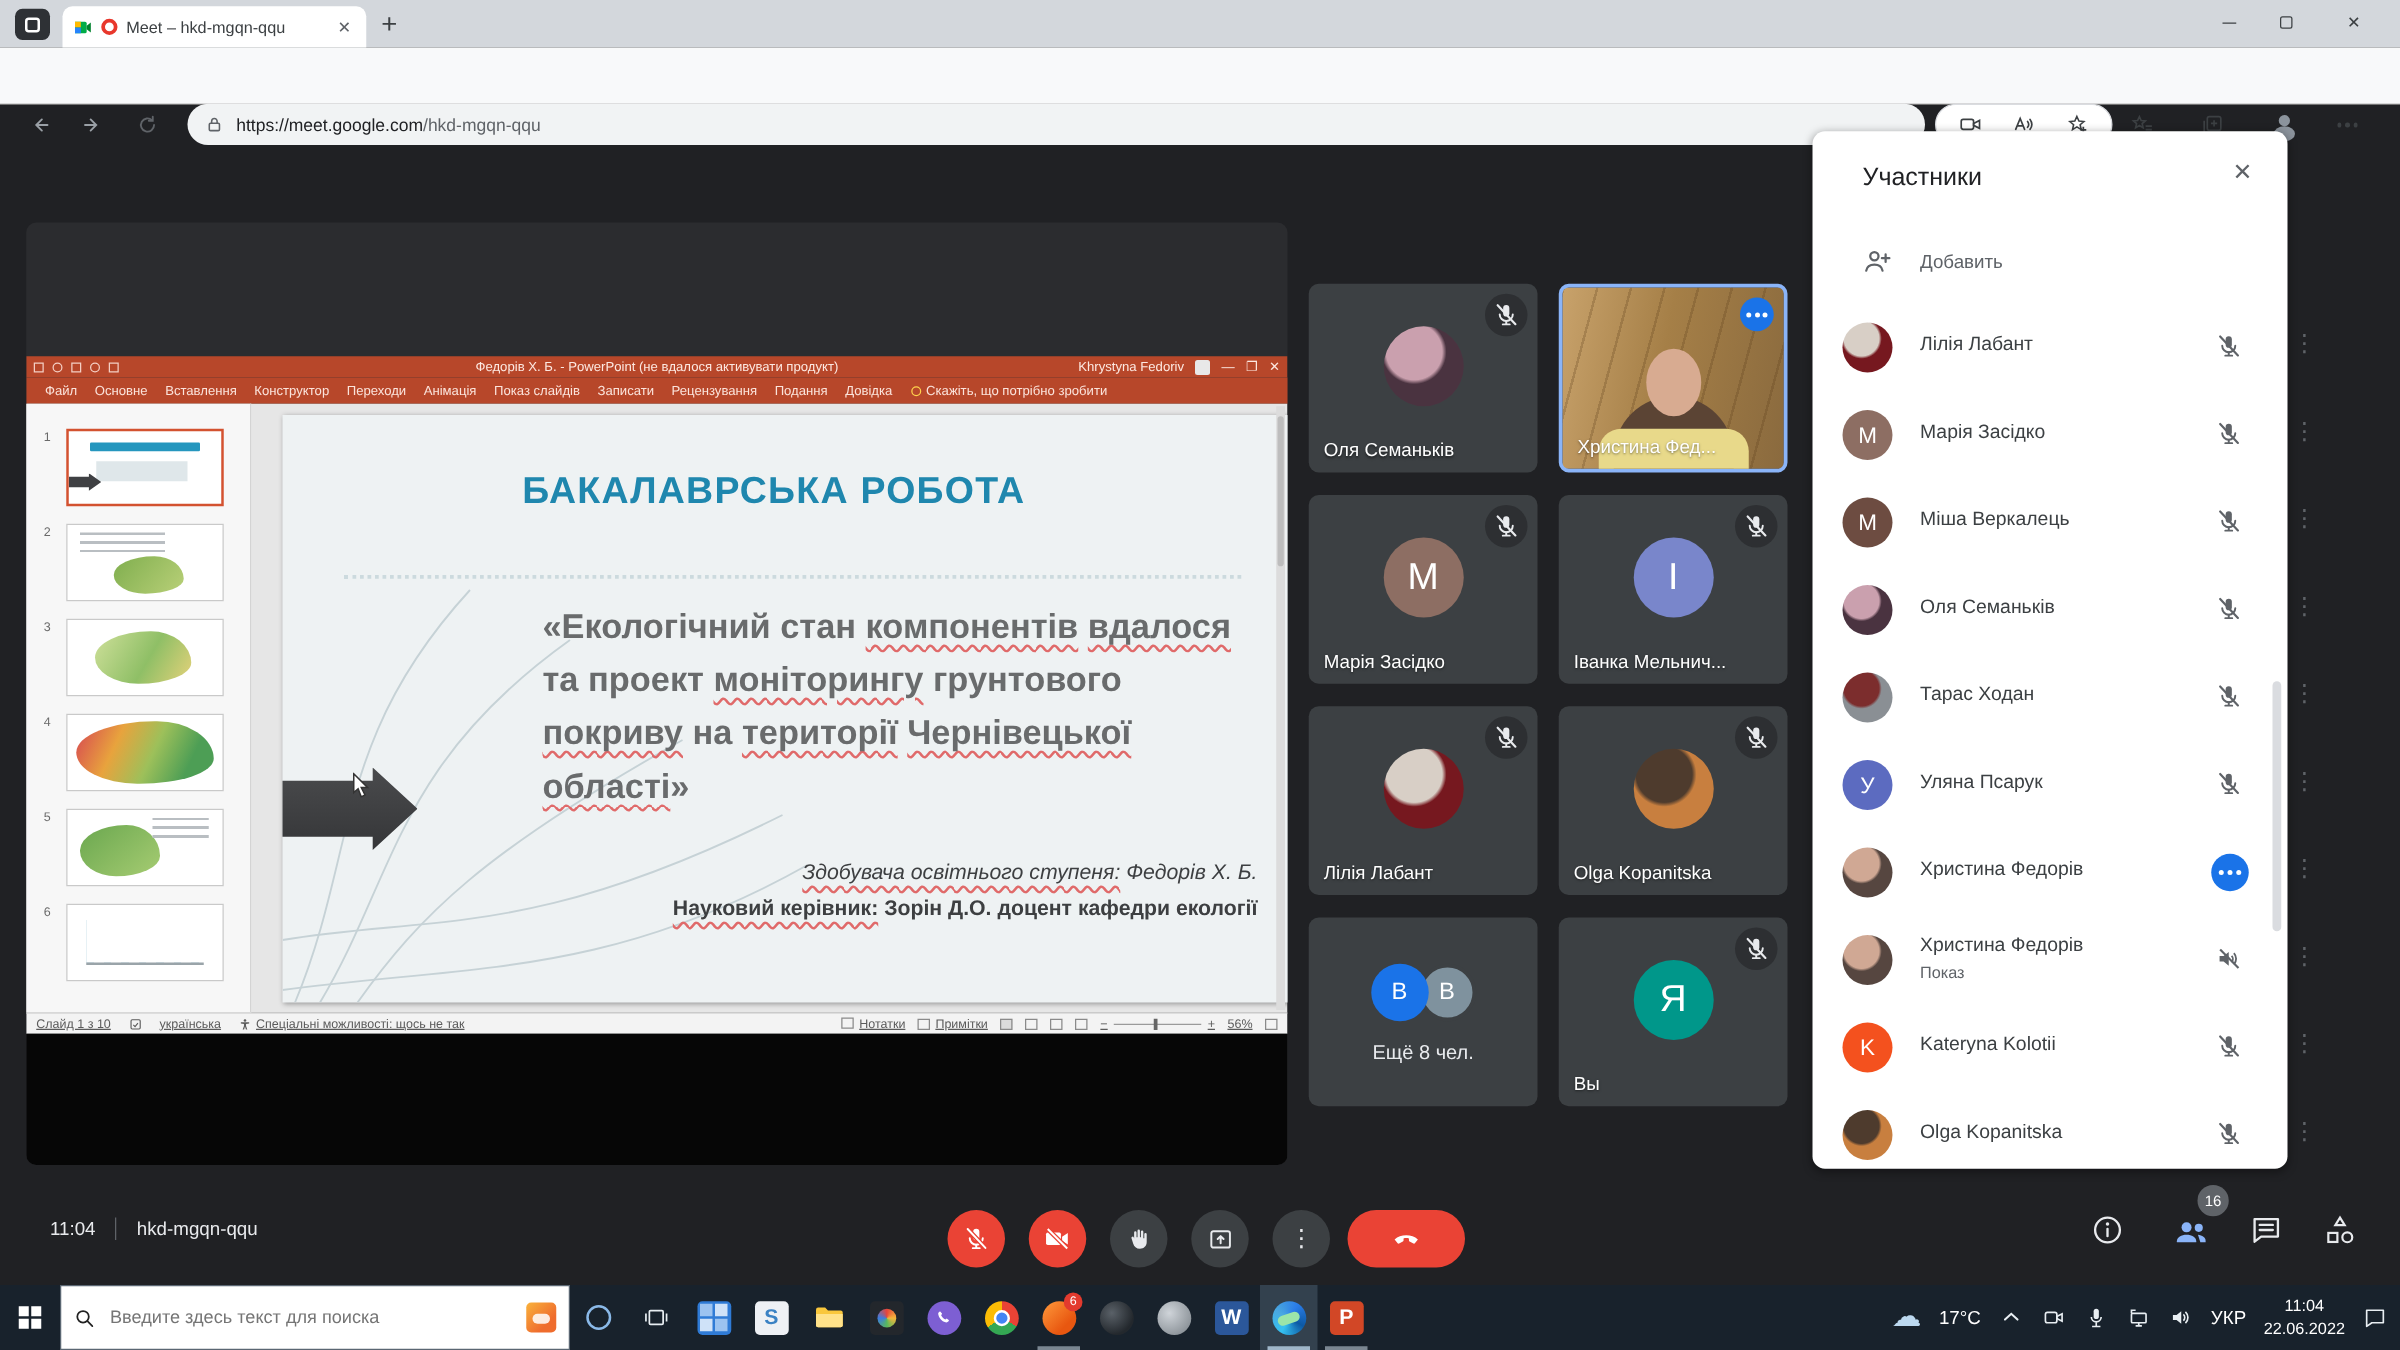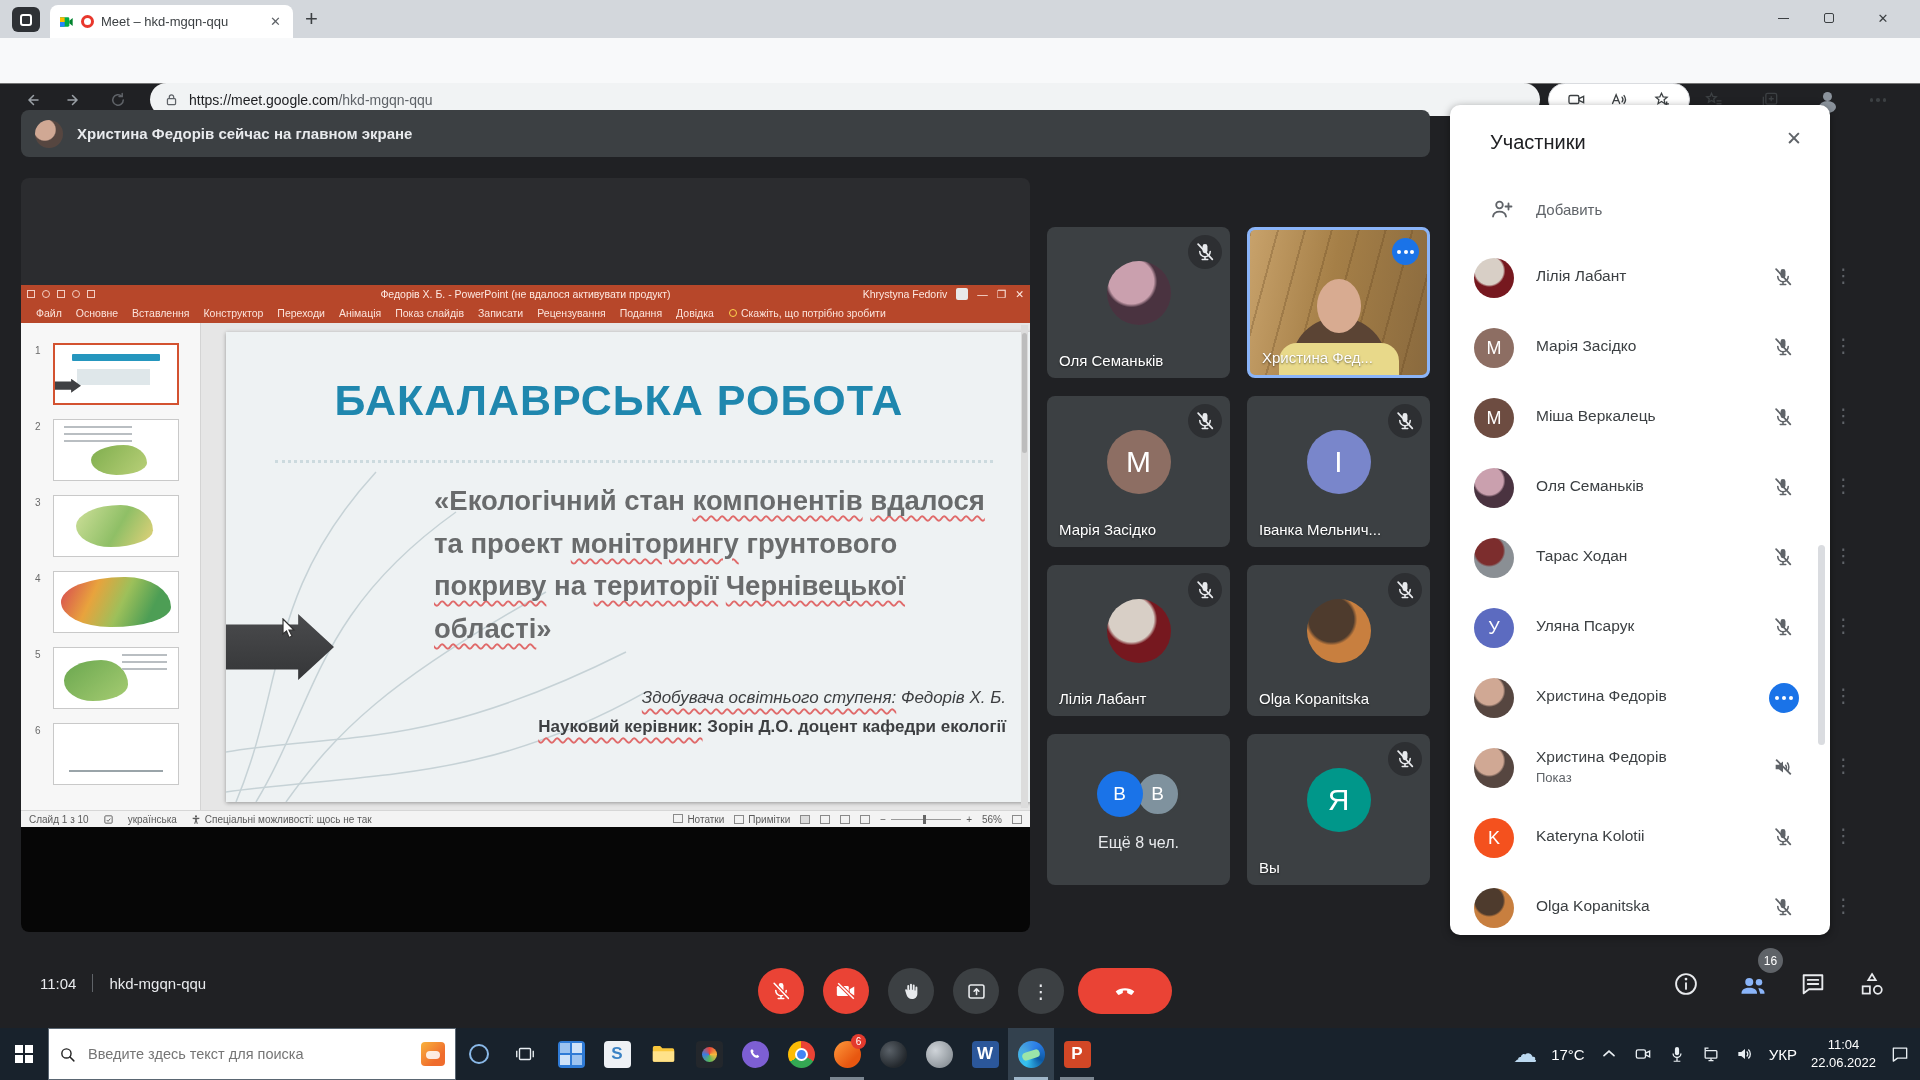--- a/index.html
+++ b/index.html
@@ -68,29 +68,29 @@
   .mini-lines.right{left:55%;width:36%;}
   .blob{position:absolute;border-radius:58% 42% 55% 45%/50% 60% 40% 50%;}
   .blob.green{left:30%;top:42%;width:45%;height:50%;background:linear-gradient(130deg,#7fae4e,#b9d078);}
   .blob.sketch{left:18%;top:15%;width:62%;height:70%;background:linear-gradient(120deg,#cfe09a,#8fbf66 55%,#e5d27a);}
   .blob.colorful{left:6%;top:8%;width:88%;height:84%;background:linear-gradient(115deg,#d9534f 5%,#e8a33d 30%,#9dc05a 55%,#4d9e55 80%);}
   .blob.big{left:8%;top:20%;width:52%;height:68%;background:linear-gradient(140deg,#6aa74f,#a6cc72);}
   .mini-chart{position:absolute;left:12%;top:20%;width:76%;height:60%;background:linear-gradient(#fff,#fff),repeating-linear-gradient(90deg,#7fb3c9 0 6px,transparent 6px 14px);border-bottom:2px solid #9aa4a9;}
   #pp-slide{left:205px;top:9px;width:816px;height:470px;background:#eef2f3;box-shadow:0 1px 4px rgba(0,0,0,.35);overflow:hidden;}
   #pp-vscroll{left:1000px;top:2px;width:7px;height:483px;background:#dcdcdc;}
   #pp-vscroll i{position:absolute;left:1px;top:8px;width:5px;height:120px;background:#bdbdbd;border-radius:3px;}
-  #slide-title{position:absolute;left:0;right:30px;top:44px;text-align:center;font-size:43px;font-weight:bold;color:#1f87ae;letter-spacing:1px;}
+  #slide-title{position:absolute;left:0;right:30px;top:44px;text-align:center;font-size:30px;font-weight:bold;color:#1f87ae;letter-spacing:1px;}
   #slide-dots{position:absolute;left:6%;top:128px;width:88%;border-top:3px dotted #ccdade;}
   #slide-body{position:absolute;left:208px;top:148px;width:580px;font-size:27.5px;font-weight:bold;color:#696b6c;line-height:1.55;}
   .wavy{text-decoration:underline;text-decoration-style:wavy;text-decoration-color:#e06a6a;text-decoration-thickness:1.5px;text-underline-offset:5px;}
   #slide-credits{position:absolute;right:36px;top:356px;text-align:right;color:#3d3f41;}
   #credit1{font-size:17px;font-style:italic;margin-bottom:9px;}
   #credit2{font-size:17px;font-weight:bold;}
   #slide-arrow{position:absolute;left:-4px;top:282px;width:112px;height:66px;background:linear-gradient(#4a4b4d,#353638);clip-path:polygon(0 16%,68% 16%,68% 0,100% 50%,68% 100%,68% 84%,0 84%);}
-  #pp-statusbar{left:0;top:632px;width:1009px;height:17px;background:#f3f3f3;border-top:1px solid #d6d6d6;display:flex;align-items:center;font-size:10px;color:#5b5b5b;padding:0 8px;gap:14px;}
+  #pp-statusbar{left:0;top:632px;width:1009px;height:17px;background:#f3f3f3;border-top:1px solid #d6d6d6;display:flex;align-items:center;font-size:10px;color:#5b5b5b;padding:0 8px;gap:14px;text-decoration:underline;}
   #pp-status-right{margin-left:auto;display:flex;align-items:center;gap:10px;}
   .view-ic{width:10px;height:9px;border:1px solid #8a8a8a;display:inline-block;}
   #zoom-slider{display:flex;align-items:center;gap:5px;}
   #zoom-slider .track{width:70px;height:1px;background:#9a9a9a;position:relative;}
   #zoom-slider .knob{position:absolute;left:32px;top:-4px;width:3px;height:9px;background:#666;}
 
   
   .tile{width:183px;height:151px;background:#3c4043;border-radius:8px;position:absolute;overflow:hidden;}
   .tile .label{position:absolute;left:12px;bottom:9px;color:#fff;font-size:15px;font-weight:500;text-shadow:0 1px 2px rgba(0,0,0,.5);white-space:nowrap;}
   .tile .micbadge{position:absolute;right:8px;top:8px;width:34px;height:34px;border-radius:50%;background:rgba(32,33,36,.55);display:flex;align-items:center;justify-content:center;color:#e8eaed;}
@@ -252,24 +252,20 @@
     <div class="abs" style="left:1816px;top:50px"><span id="profile-avatar"></span></div>
     <div class="abs tb-icon" style="left:1866px;top:50px">
         <span class="dots3h">
           <b></b>
           <b></b>
           <b></b>
         </span>
       </div>
   </div>
 
-  <div class="abs" id="banner">
-    <span class="photo-circle" style="width:28px;height:28px;background:radial-gradient(circle at 35% 35%,#d0a894 0 40%,#564640 45%)"></span>
-    <span class="txt">Христина Федорів сейчас на главном экране</span>
-  </div>
 
   <div class="abs" id="presentation">
     <div class="abs" id="pp-titlebar">
       <span class="qat">
           <i></i>
           <i class="rnd"></i>
           <i></i>
           <i class="rnd"></i>
           <i></i>
         </span>

